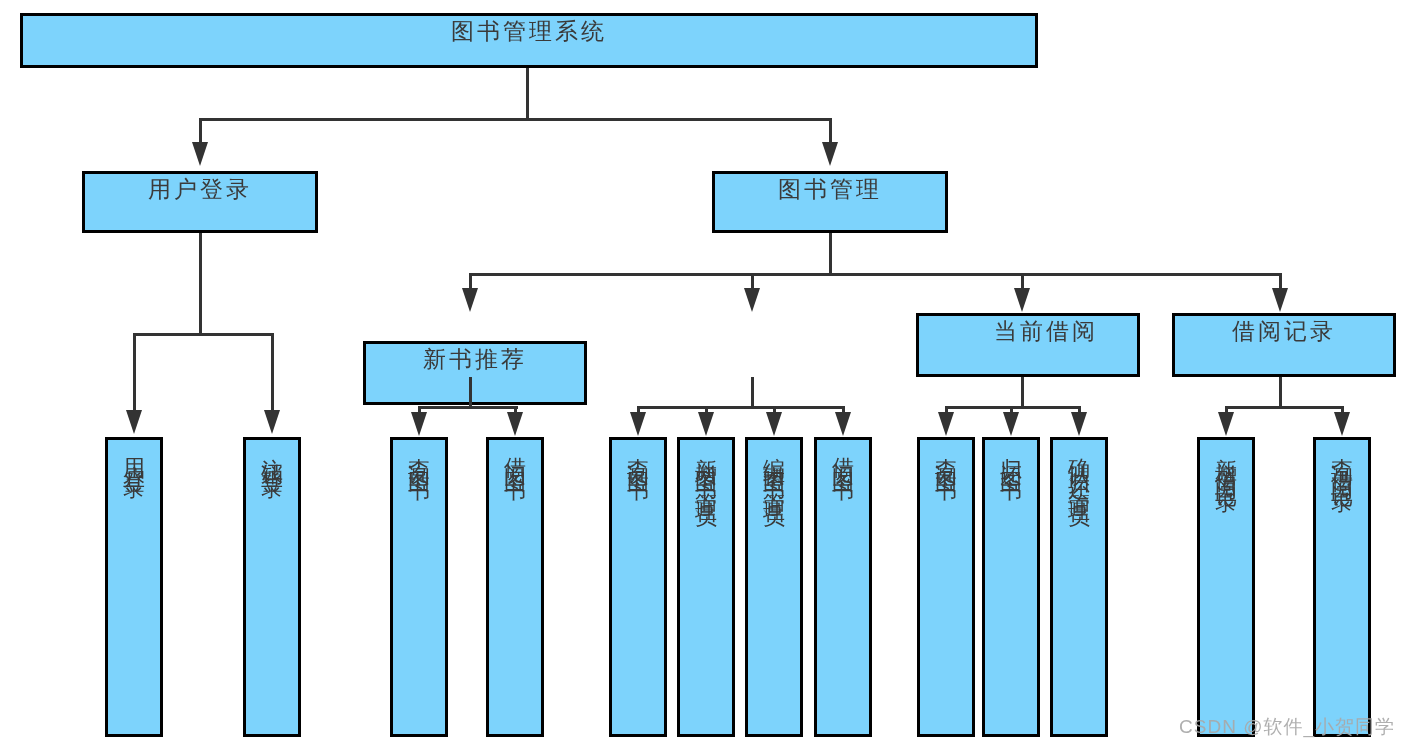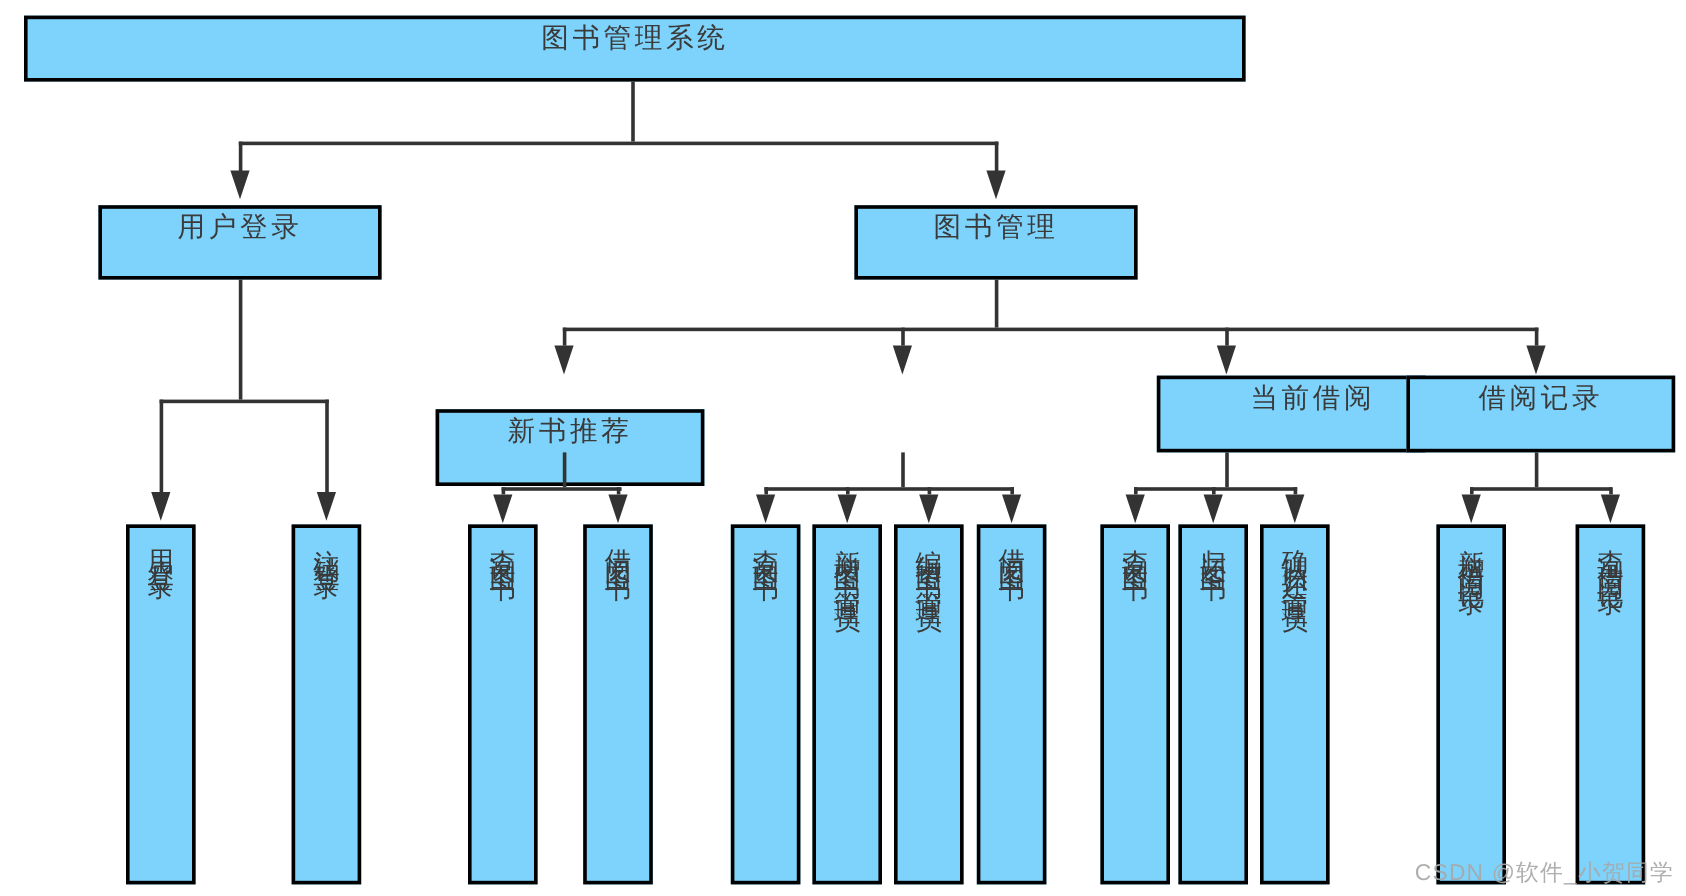--- a/index.html
+++ b/index.html
@@ -67,21 +67,21 @@
   <div class="box h" style="left:82px;top:171px;width:236px;height:62px;">
     <span>用户登录</span>
   </div>
   <div class="box h" style="left:712px;top:171px;width:236px;height:62px;">
     <span>图书管理</span>
   </div>
 
   <div class="box h" style="left:363px;top:313px;width:224px;height:64px;margin-top:28px;">
     <span>新书推荐</span>
   </div>
-  <div class="box h" style="left:964px;top:313px;width:224px;height:64px;padding-left:36px;">
+  <div class="box h" style="left:916px;top:313px;width:224px;height:64px;padding-left:36px;">
     <span>当前借阅</span>
   </div>
   <div class="box h" style="left:1172px;top:313px;width:224px;height:64px;">
     <span>借阅记录</span>
   </div>
 
   <div class="box v" style="left:105px;top:437px;width:58px;height:300px;">
     <span>用户登录</span>
   </div>
   <div class="box v" style="left:243px;top:437px;width:58px;height:300px;">

